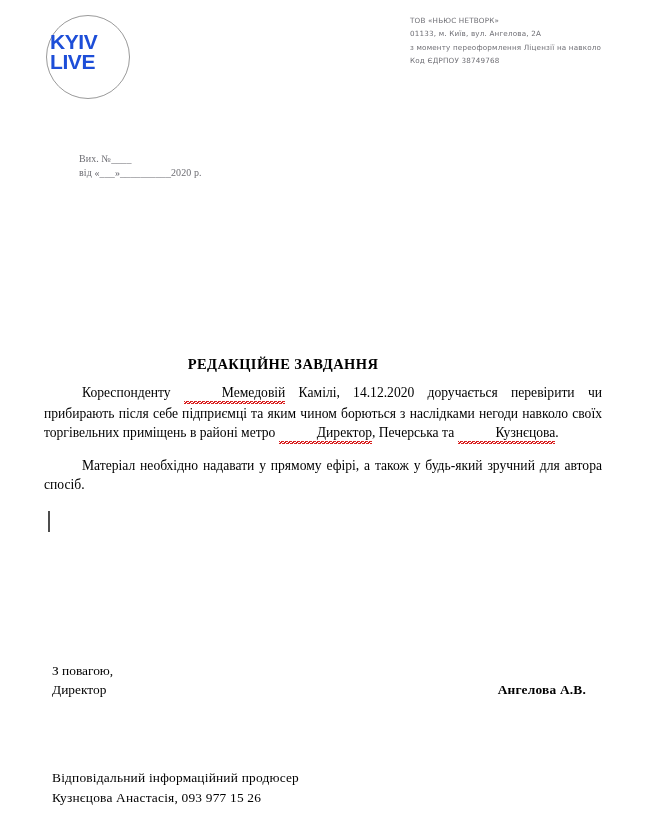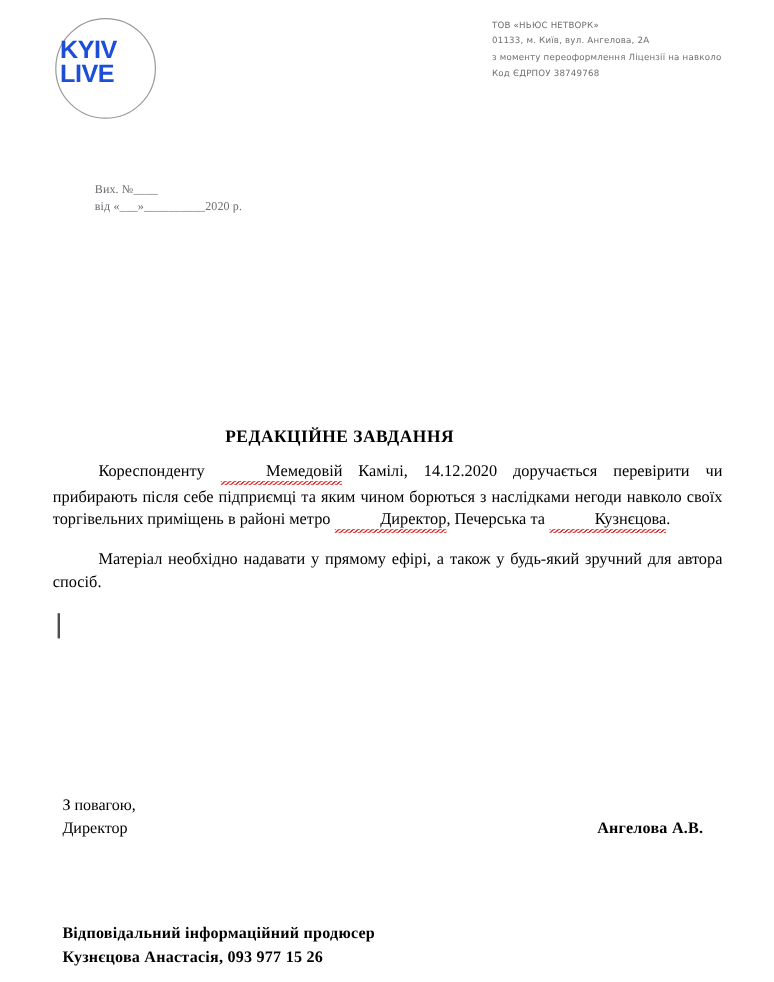--- a/index.html
+++ b/index.html
@@ -154,21 +154,21 @@
     font-weight: bold;
     padding-right: 14px;
     letter-spacing: 0.2px;
   }
 
   
   .footer-block {
     position: absolute;
     left: 52px;
     top: 768px;
-    font-weight: bold;
+    font-weight: normal;
     font-size: 13.4px;
     line-height: 20px;
     letter-spacing: 0.2px;
   }
   .footer-block div { white-space: nowrap; }
 </style>
 </head>
 <body>
 
 <div class="page">

